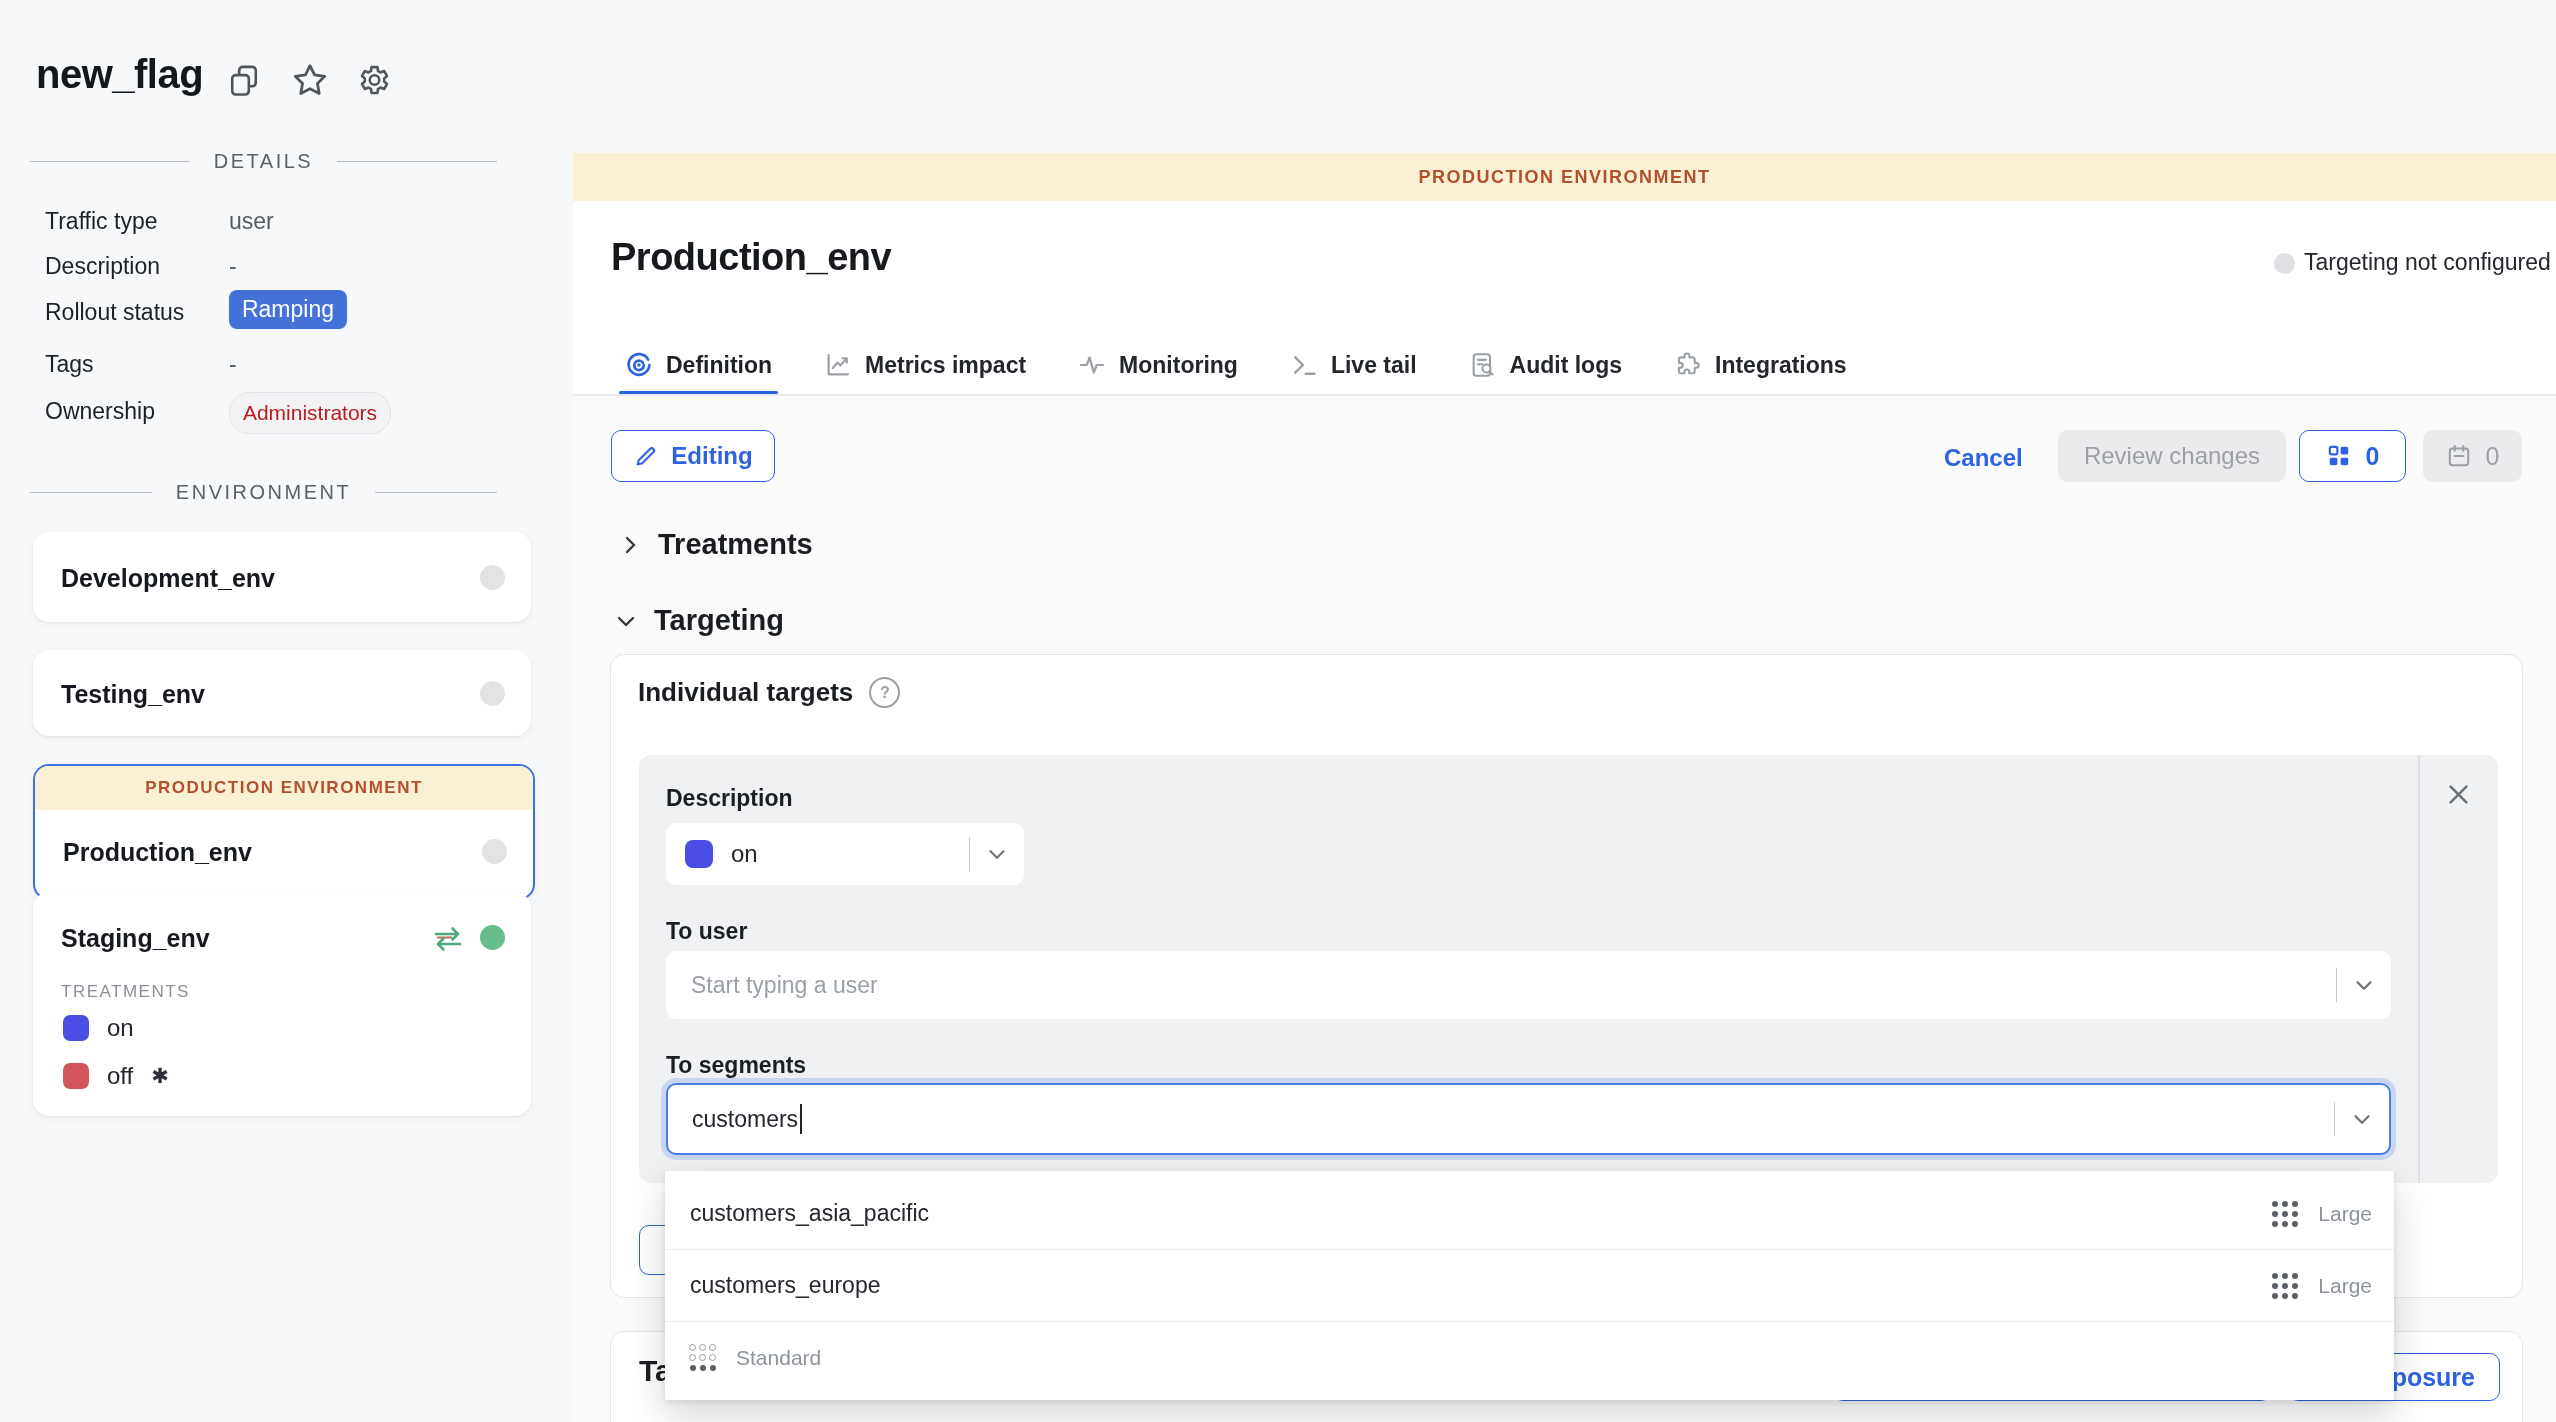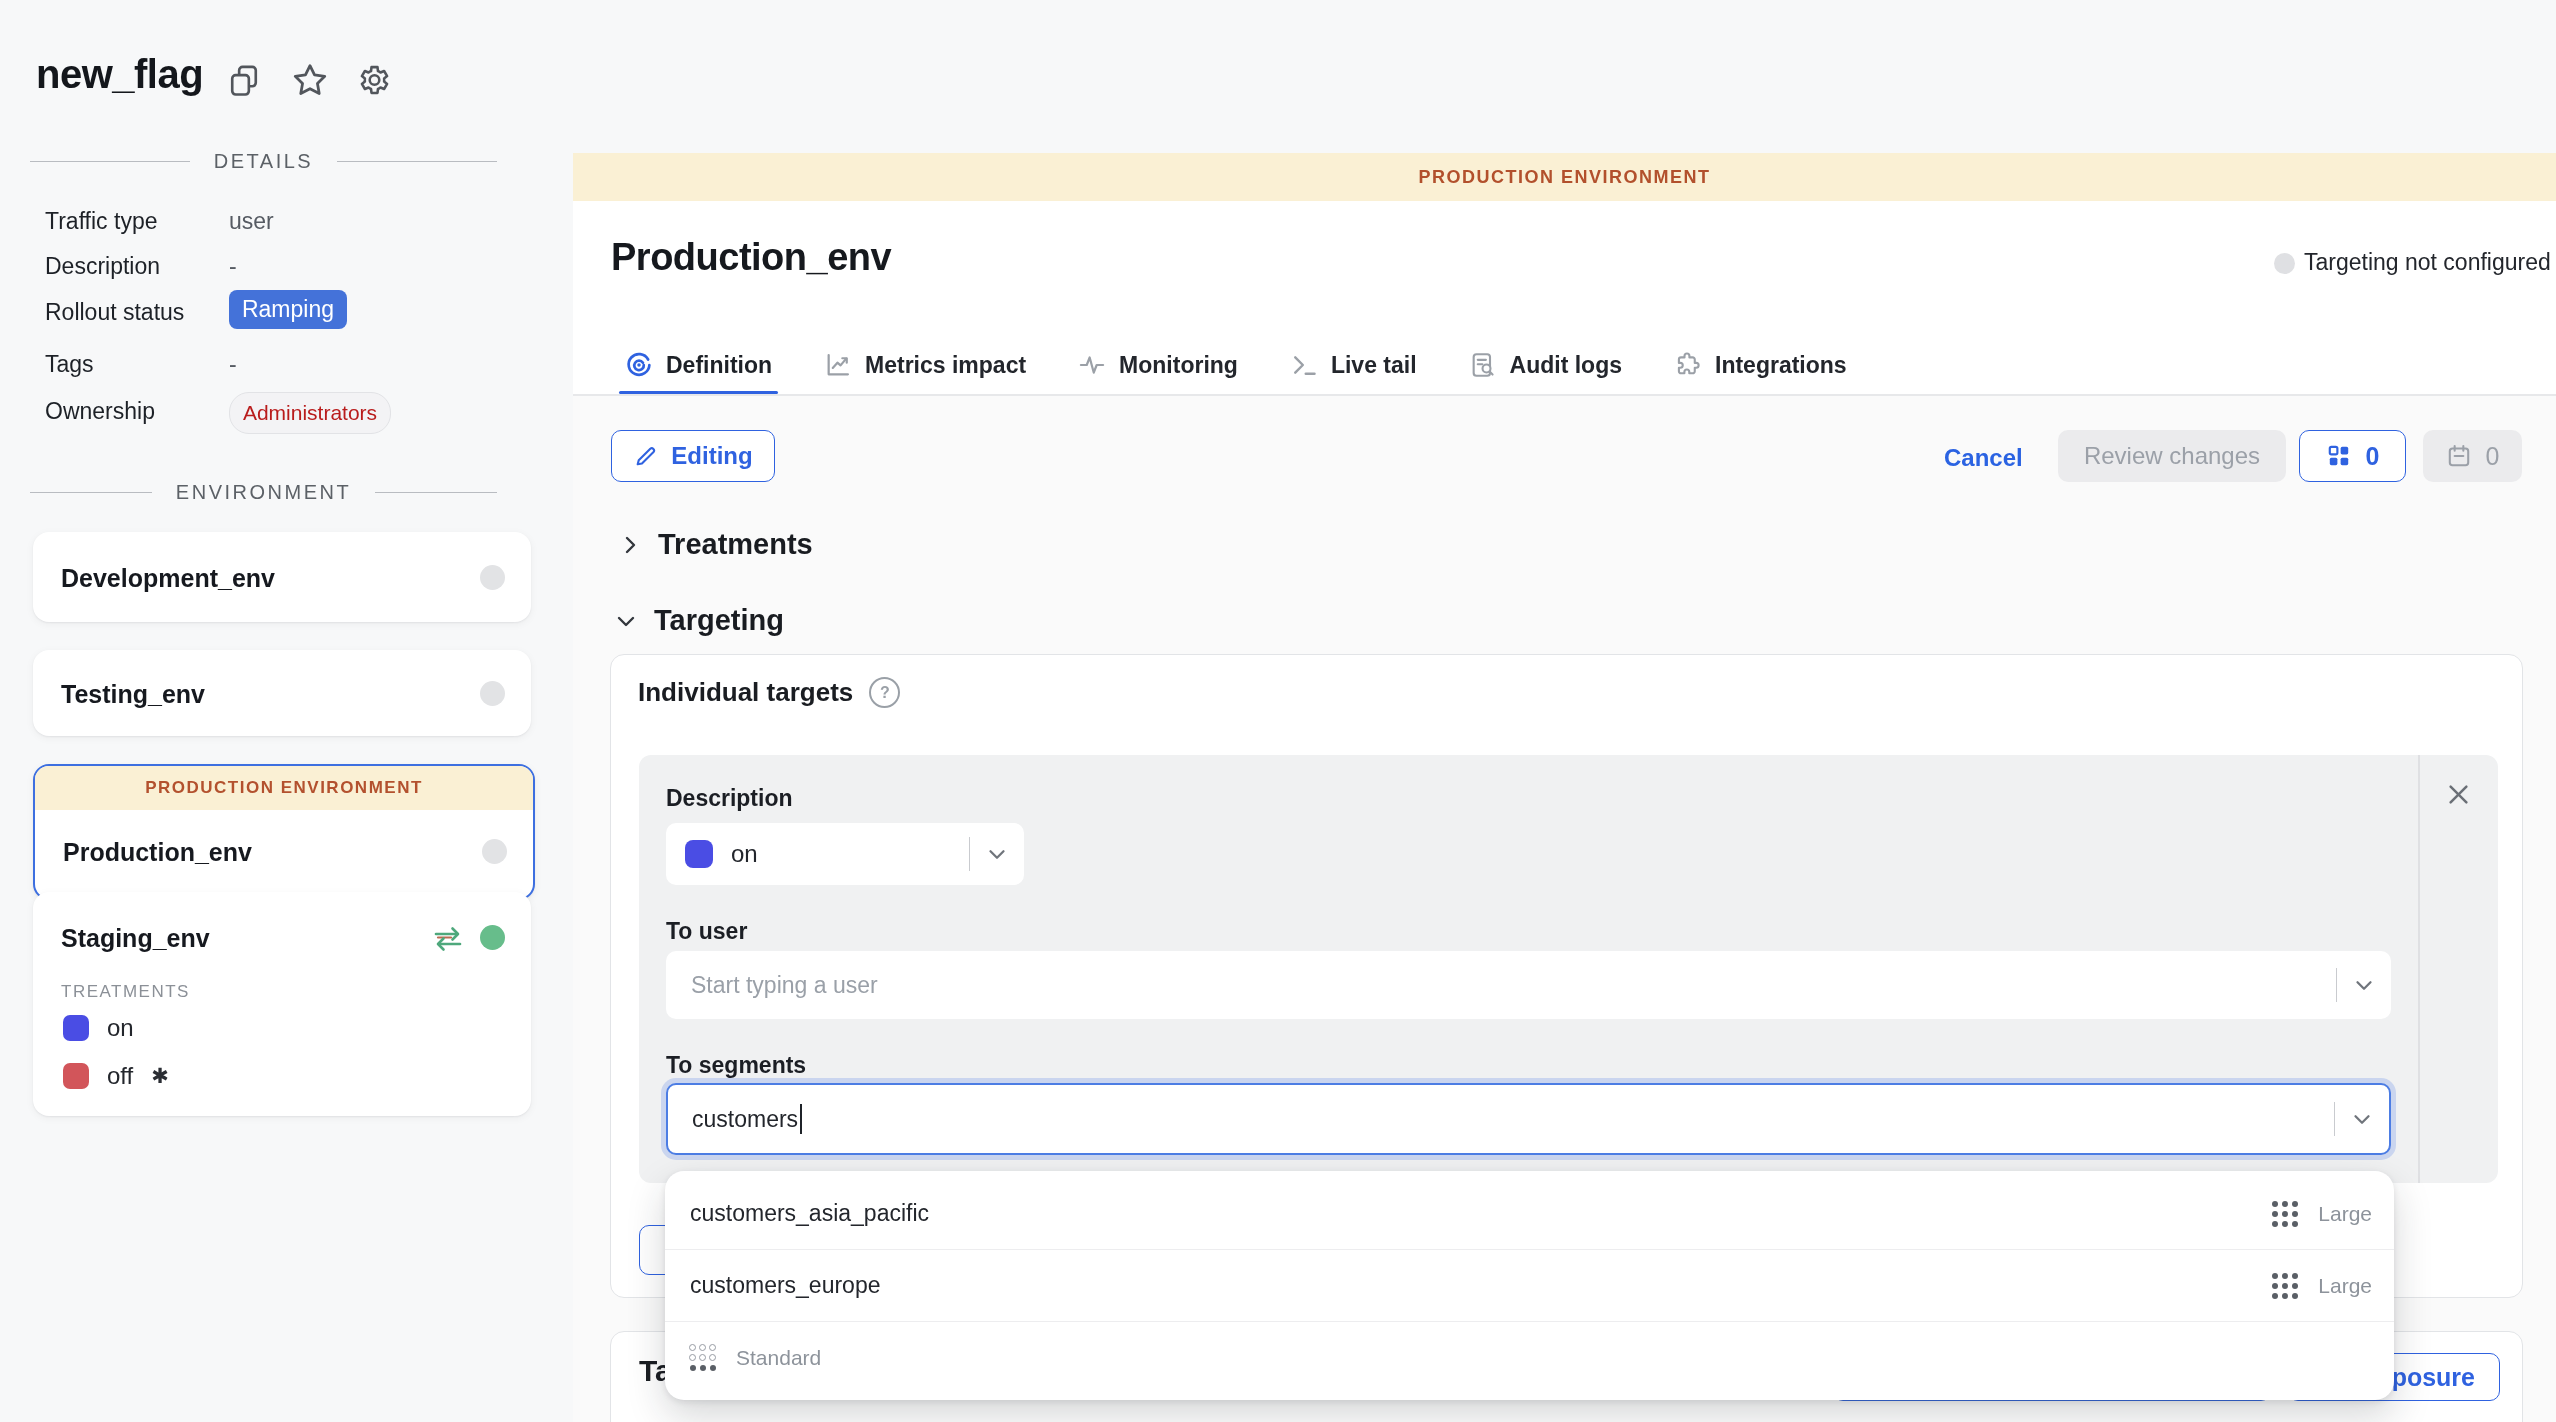--- a/index.html
+++ b/index.html
@@ -48,21 +48,21 @@
   .sec-head .t{font-size:29px;font-weight:bold;color:#191c21;}
   .card{background:#ffffff;border:1.5px solid #e2e4e7;border-radius:14px;box-sizing:border-box;}
   .graycard{background:#f0f1f2;border-radius:12px;}
   .field-label{font-size:23px;font-weight:bold;color:#1b1e24;}
   .inputbox{background:#ffffff;border-radius:10px;box-sizing:border-box;display:flex;align-items:center;}
   .in-divider{width:1.5px;height:34px;background:#c9cbcf;}
   input.native{border:none;outline:none;background:transparent;font-family:"Liberation Sans",sans-serif;
                font-size:23px;color:#23262c;flex:1;padding:0;}
   input.native::placeholder{color:#9aa0a8;}
   .caret{display:inline-block;width:2px;height:30px;background:#1f2329;margin-left:2px;}
-  .dropdown{background:#ffffff;border-radius:19px;z-index:20;
+  .dropdown{background:#ffffff;border-radius:2px;z-index:20;
             box-shadow:0 2px 6px rgba(30,33,40,.10),0 16px 38px rgba(30,33,40,.18);}
   .dd-row{height:71px;display:flex;align-items:center;padding:0 22px 0 25px;cursor:pointer;}
   .dd-row + .dd-row{border-top:1.5px solid #ededef;}
   .dd-name{font-size:23px;color:#23262c;flex:1;}
   .dd-size{font-size:21px;color:#8d939b;margin-left:20px;}
   .dotgrid{display:grid;grid-template-columns:repeat(3,6px);grid-template-rows:repeat(3,6px);gap:4px;}
   .dotgrid i{width:6px;height:6px;border-radius:50%;background:#5a5f66;}
   .dotgrid.hollowtop i:nth-child(-n+6){background:transparent;border:1.3px solid #979ca3;
         width:5px;height:5px;box-sizing:content-box;margin:-1px;}
   .help-circle{width:27px;height:27px;border-radius:50%;border:2px solid #9aa0a7;color:#9aa0a7;

